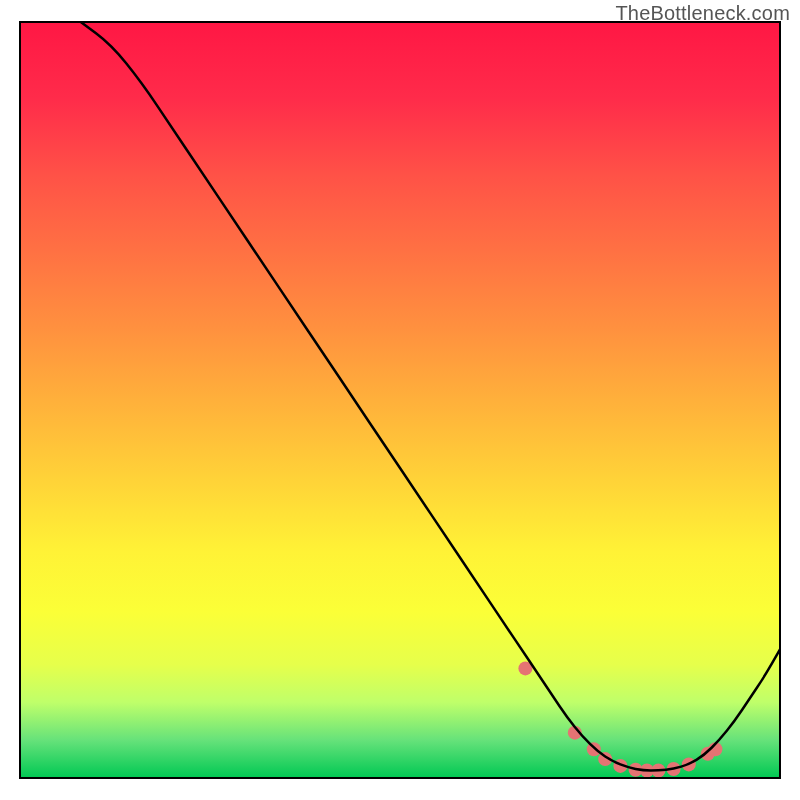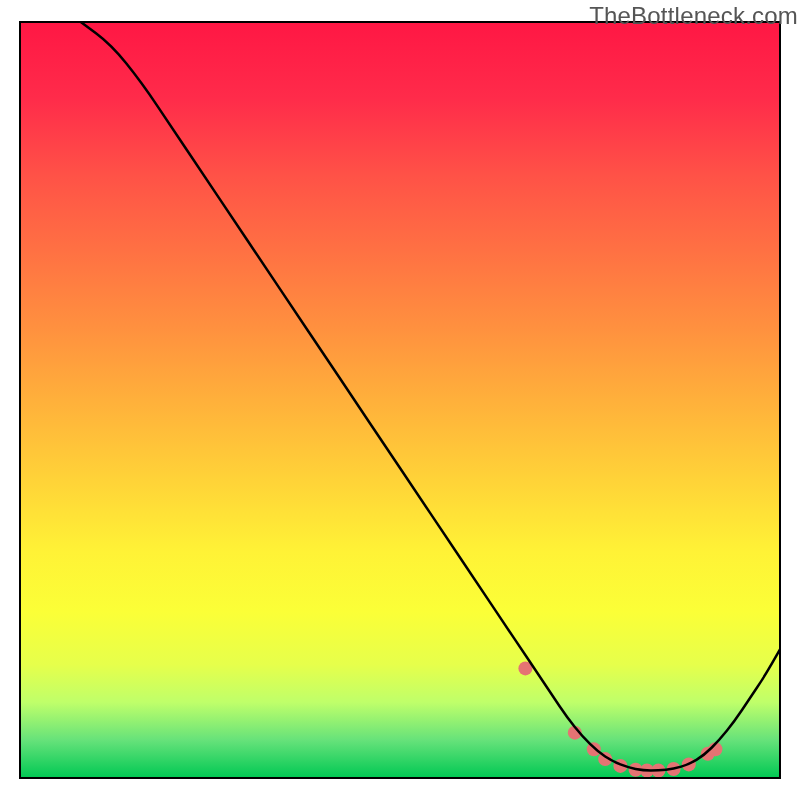--- a/index.html
+++ b/index.html
@@ -13,22 +13,22 @@
   }
   .chart-wrap {
     position: relative;
     width: 800px;
     height: 800px;
     box-sizing: border-box;
   }
   .attribution {
     position: absolute;
     top: 2px;
-    right: 2px;
-    font-size: 24px;
+    right: 10px;
+    font-size: 20px;
     color: #555;
     letter-spacing: 0.2px;
     font-weight: 500;
     z-index: 10;
   }
   svg.chart {
     width: 800px;
     height: 800px;
     display: block;
   }

